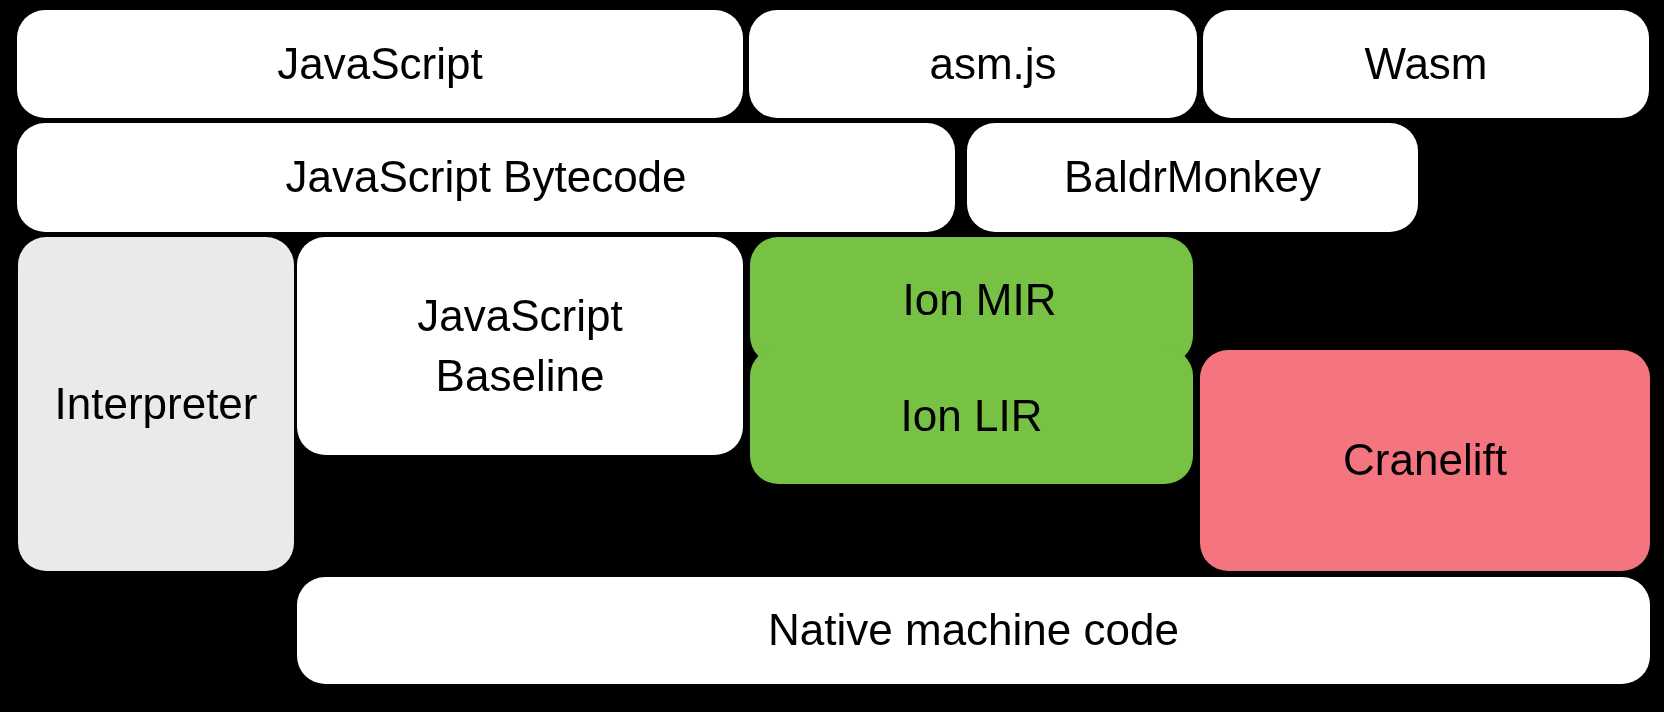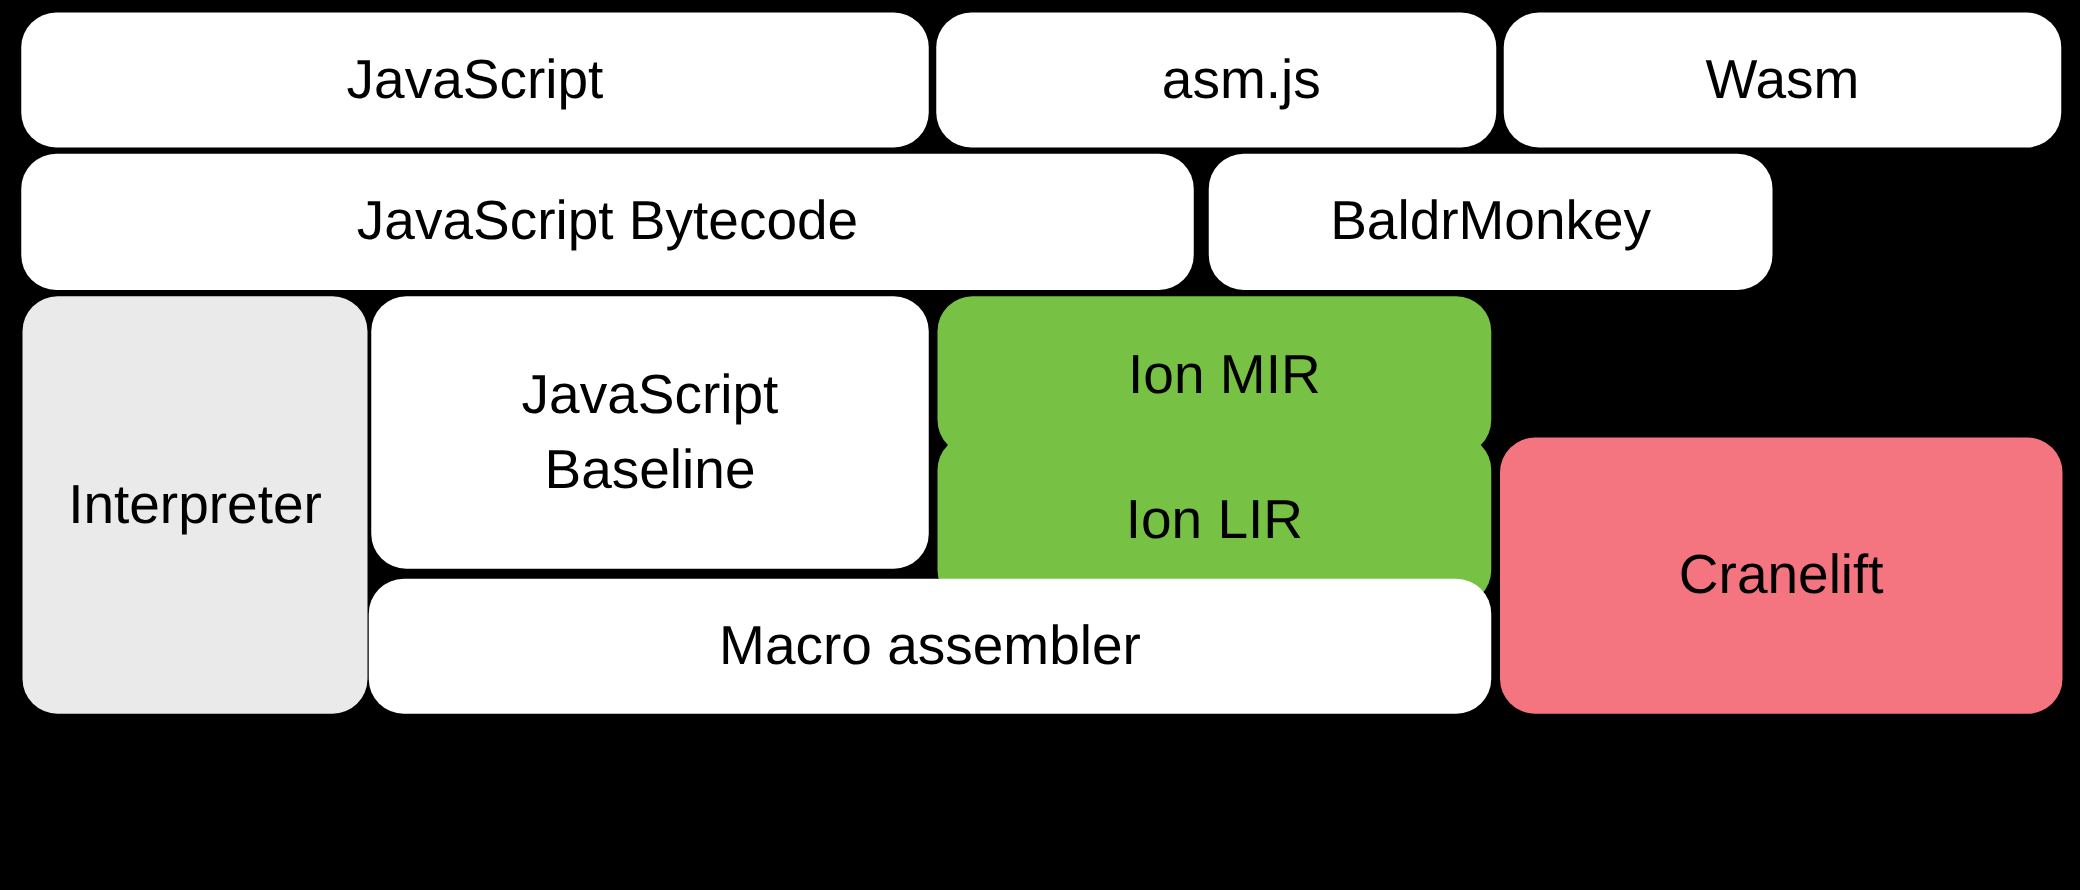--- a/index.html
+++ b/index.html
@@ -75,18 +75,18 @@
   </div>
 
   <div class="box green" style="left:750px; top:348px; width:443px; height:136px;">
     <span class="label">Ion LIR</span>
   </div>
 
   <div class="box pink" style="left:1200px; top:350px; width:450px; height:221px;">
     <span class="label">Cranelift</span>
   </div>
 
-  <div class="box white" style="left:295px; top:463px; width:898px; height:108px;">
-    <span class="label">Macro assembler</span>
+
+  <div class="box white" style="left:297px; top:577px; width:1353px; height:107px;">
+    <span class="label">Native machine code</span>
   </div>
-
 
 </div>
 
 </body></html>

